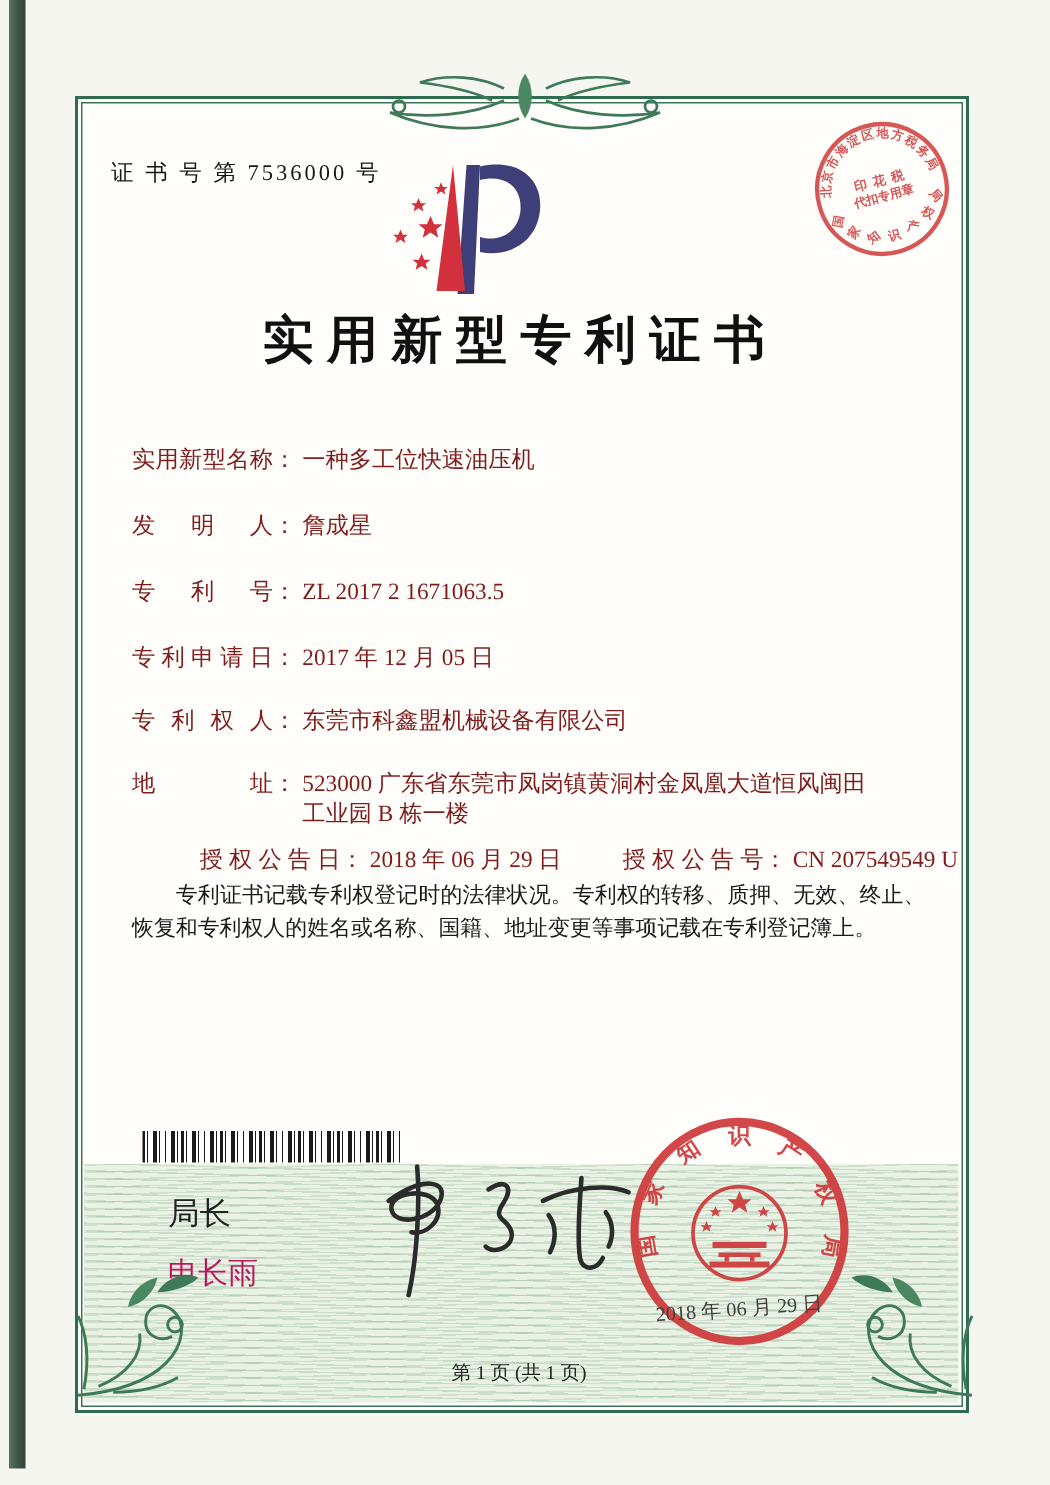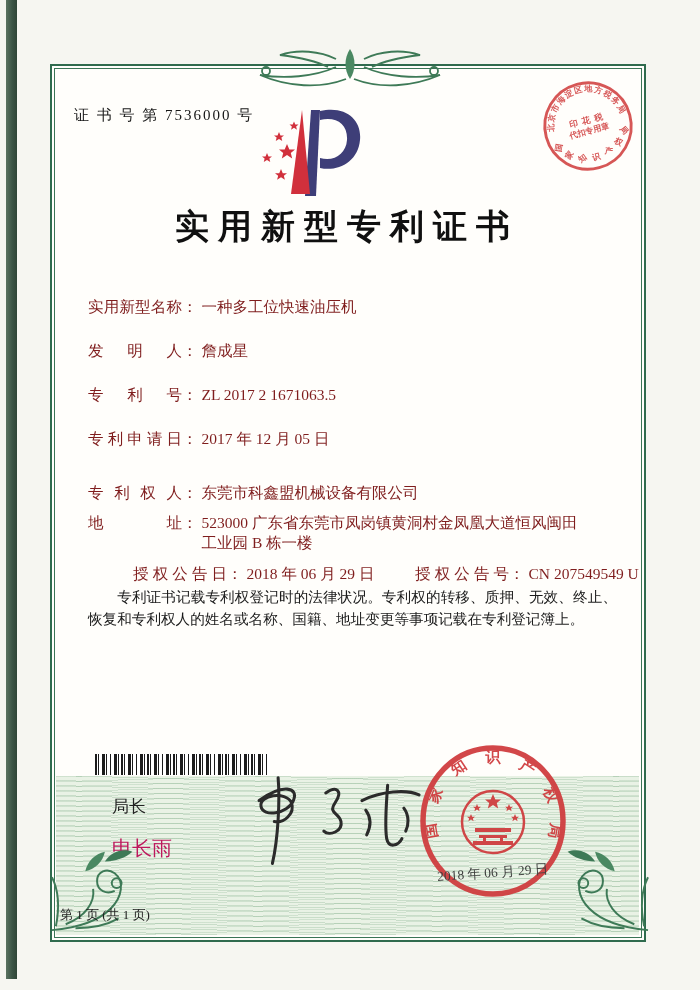--- a/index.html
+++ b/index.html
@@ -47,23 +47,23 @@
     text-align:justify;color:#1a1a1a;}
   .paras p{margin:0;text-indent:2em;}
   .barcode{
     left:95px;top:754px;width:175px;height:21px;background-color:#fff;
     background-image:repeating-linear-gradient(90deg,
       #1b1b1b 0 2px,#fff 2px 3px,#1b1b1b 3px 4px,#fff 4px 7px,
       #1b1b1b 7px 10px,#fff 10px 11px,#1b1b1b 11px 12px,#fff 12px 15px,
       #1b1b1b 15px 16px,#fff 16px 19px,#1b1b1b 19px 22px,#fff 22px 23px,
       #1b1b1b 23px 24px,#fff 24px 26px);
   }
-  .director-title{left:112px;top:795px;font-size:17px;color:#222;}
+  .director-title{left:112px;top:795px;font-size:21px;color:#222;}
   .director-name{left:112px;top:835px;font-size:20px;color:#be185d;}
-  .footer{left:60px;top:906px;width:592px;text-align:left;font-size:13px;color:#222;}
+  .footer{left:50px;top:906px;width:592px;text-align:center;font-size:13px;color:#222;}
   .tax-stamp{left:540px;top:78px;transform:rotate(-15deg);opacity:.88;}
   .main-seal{left:413px;top:742px;opacity:.93;}
   .signature{left:228px;top:772px;}
   .crest{left:240px;top:45px;}
   .corner-bl{left:46px;top:838px;}
   .corner-br{left:546px;top:838px;transform:scaleX(-1);}
   svg text{font-family:"Liberation Serif","DejaVu Serif",serif;}
 </style>
 </head>
 <body>
@@ -135,21 +135,21 @@
 </div>
 <div class="abs row" style="top:341px;">
   <span class="lbl">发明人</span><span class="colon">：</span><span class="val">詹成星</span>
 </div>
 <div class="abs row" style="top:385px;">
   <span class="lbl">专利号</span><span class="colon">：</span><span class="val">ZL 2017 2 1671063.5</span>
 </div>
 <div class="abs row" style="top:429px;">
   <span class="lbl">专利申请日</span><span class="colon">：</span><span class="val">2017 年 12 月 05 日</span>
 </div>
-<div class="abs row" style="top:471px;margin-top:12px;">
+<div class="abs row" style="top:471px;">
   <span class="lbl">专利权人</span><span class="colon">：</span><span class="val">东莞市科鑫盟机械设备有限公司</span>
 </div>
 <div class="abs row" style="top:513px;">
   <span class="lbl">地址</span><span class="colon">：</span><span class="val"><span>523000 广东省东莞市凤岗镇黄洞村金凤凰大道恒风闽田</span><br><span>工业园 B 栋一楼</span></span>
 </div>
 <div class="abs row" style="top:564px;margin-left:45px;">
   <span class="lbl">授权公告日</span><span class="colon">：</span><span class="val">2018 年 06 月 29 日</span>
   <span class="pair2">
     <span class="lbl">授权公告号</span><span class="colon">：</span><span class="val">CN 207549549 U</span>
   </span>

